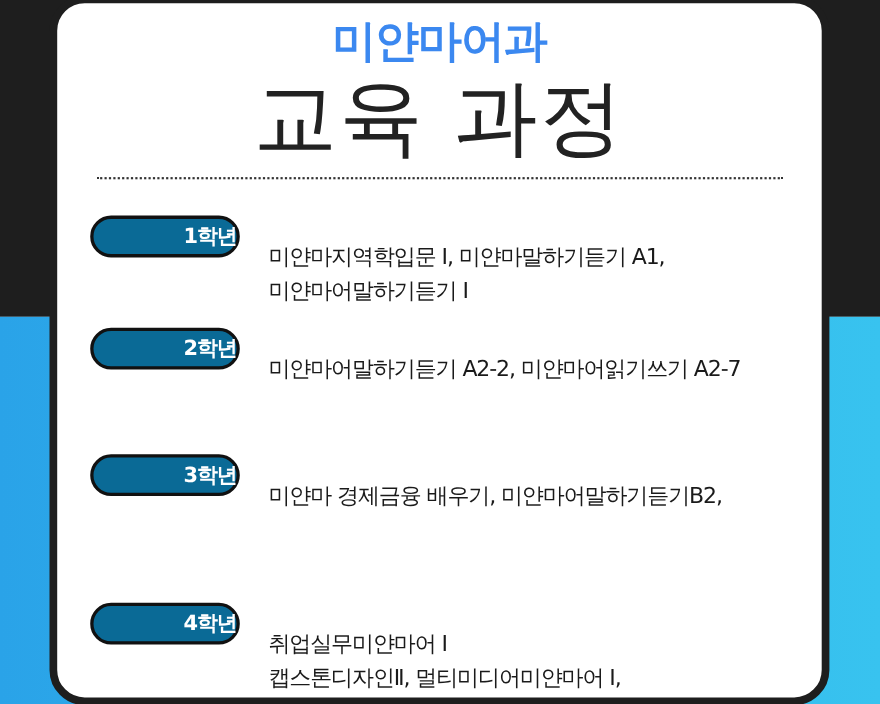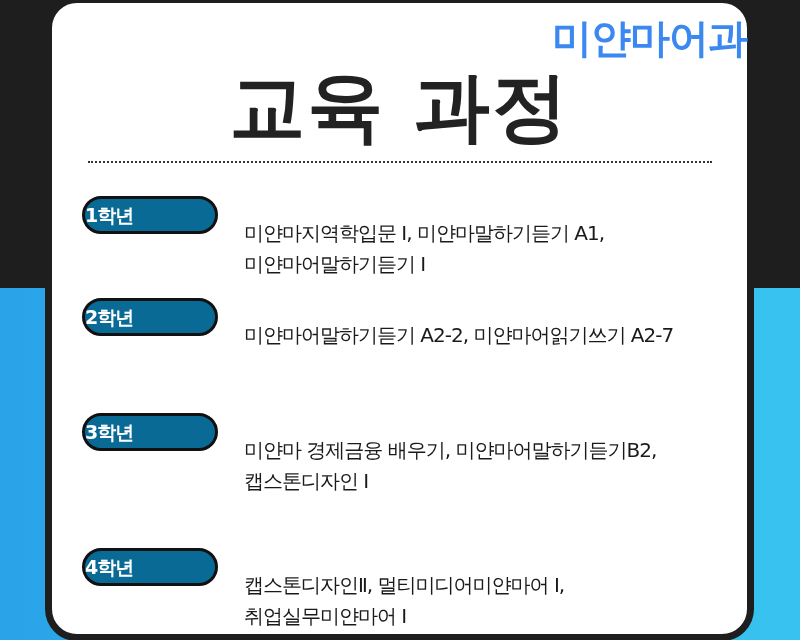--- a/index.html
+++ b/index.html
@@ -32,35 +32,35 @@
     width: 695px;
     height: 631px;
     background: #ffffff;
     border: 7px solid #1e1e1e;
     border-radius: 32px;
   }
   .subtitle {
     position: absolute;
     left: 0; right: 0;
     top: 10px;
-    text-align: right;
+    text-align: center;
     color: #3b88f0;
     font-size: 40px;
     font-weight: bold;
     line-height: 50px;
     letter-spacing: -1px;
   }
   .title {
     position: absolute;
     left: 0; right: 0;
     top: 58px;
     text-align: center;
     color: #222222;
     font-size: 76px;
-    font-weight: bold;
+    font-weight: normal;
     line-height: 92px;
     letter-spacing: 2px;
   }
   .divider {
     position: absolute;
     left: 36px;
     width: 624px;
     top: 158px;
     height: 0;
     border-top: 2px dotted #333333;
@@ -76,21 +76,21 @@
     top: 0;
     width: 130px;
     height: 32px;
     background: #0a6a96;
     border: 3px solid #111111;
     border-radius: 20px;
     color: #ffffff;
     font-weight: bold;
     font-size: 19px;
     line-height: 32px;
-    text-align: left;
+    text-align: right;
     letter-spacing: -1px;
   }
   .courses {
     position: absolute;
     left: 162px;
     top: -2px;
     width: 500px;
     color: #1a1a1a;
     font-size: 20px;
     line-height: 31px;
@@ -125,24 +125,23 @@
     <div class="badge">2학년</div>
     <div class="courses">
       <span class="line">미얀마어말하기듣기 A2-2, 미얀마어읽기쓰기 A2-7</span>
     </div>
   </div>
 
   <div class="year" style="top:410px;">
     <div class="badge">3학년</div>
     <div class="courses">
       <span class="line">미얀마 경제금융 배우기, 미얀마어말하기듣기B2,</span>
-      <span class="line">캡스톤디자인 Ⅰ</span>
     </div>
   </div>
 
   <div class="year" style="top:545px;">
     <div class="badge">4학년</div>
     <div class="courses">
+      <span class="line">취업실무미얀마어 I</span>
       <span class="line">캡스톤디자인Ⅱ, 멀티미디어미얀마어 I,</span>
-      <span class="line">취업실무미얀마어 I</span>
     </div>
   </div>
 </div>
 
 </body></html>

